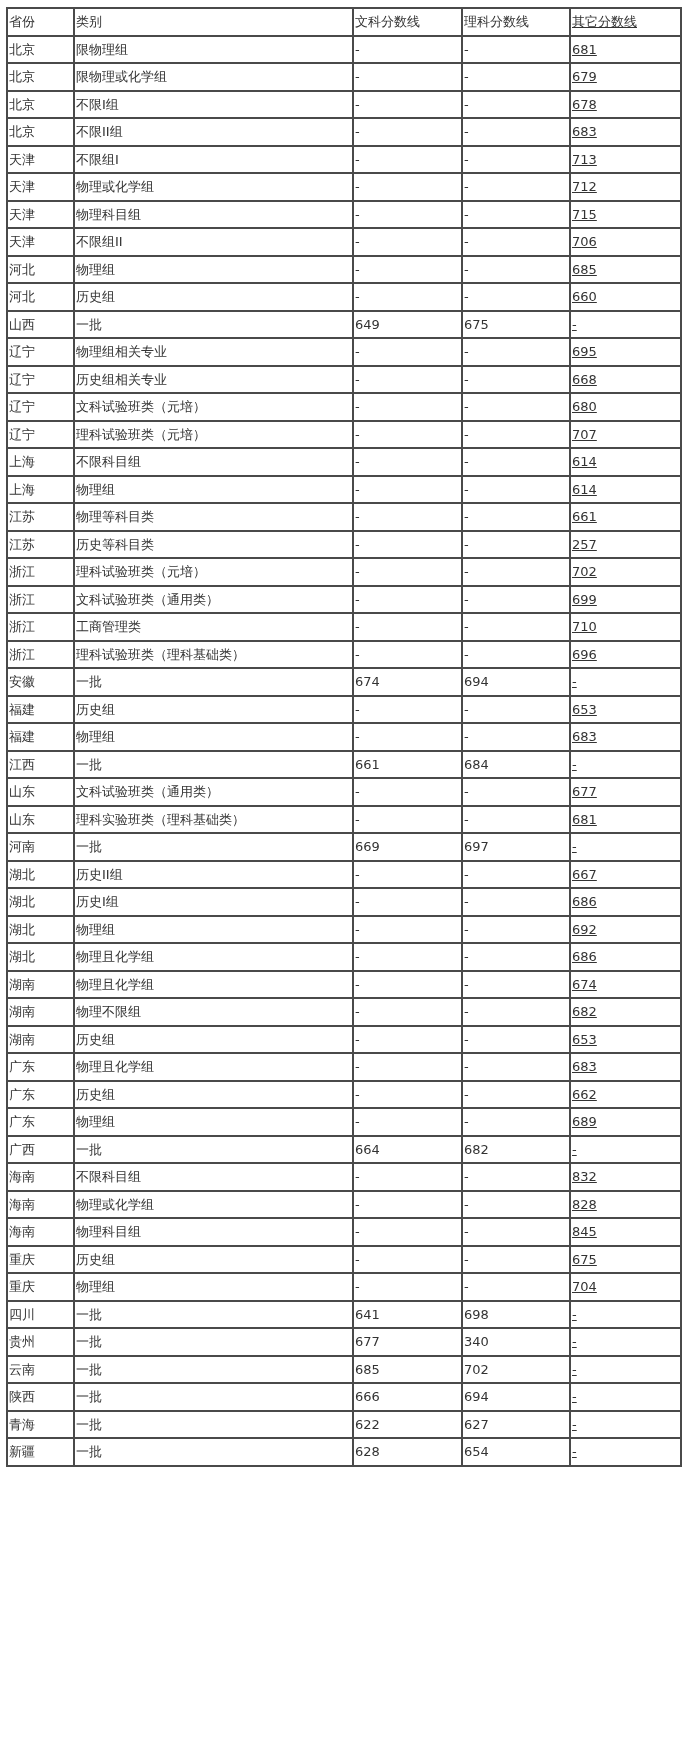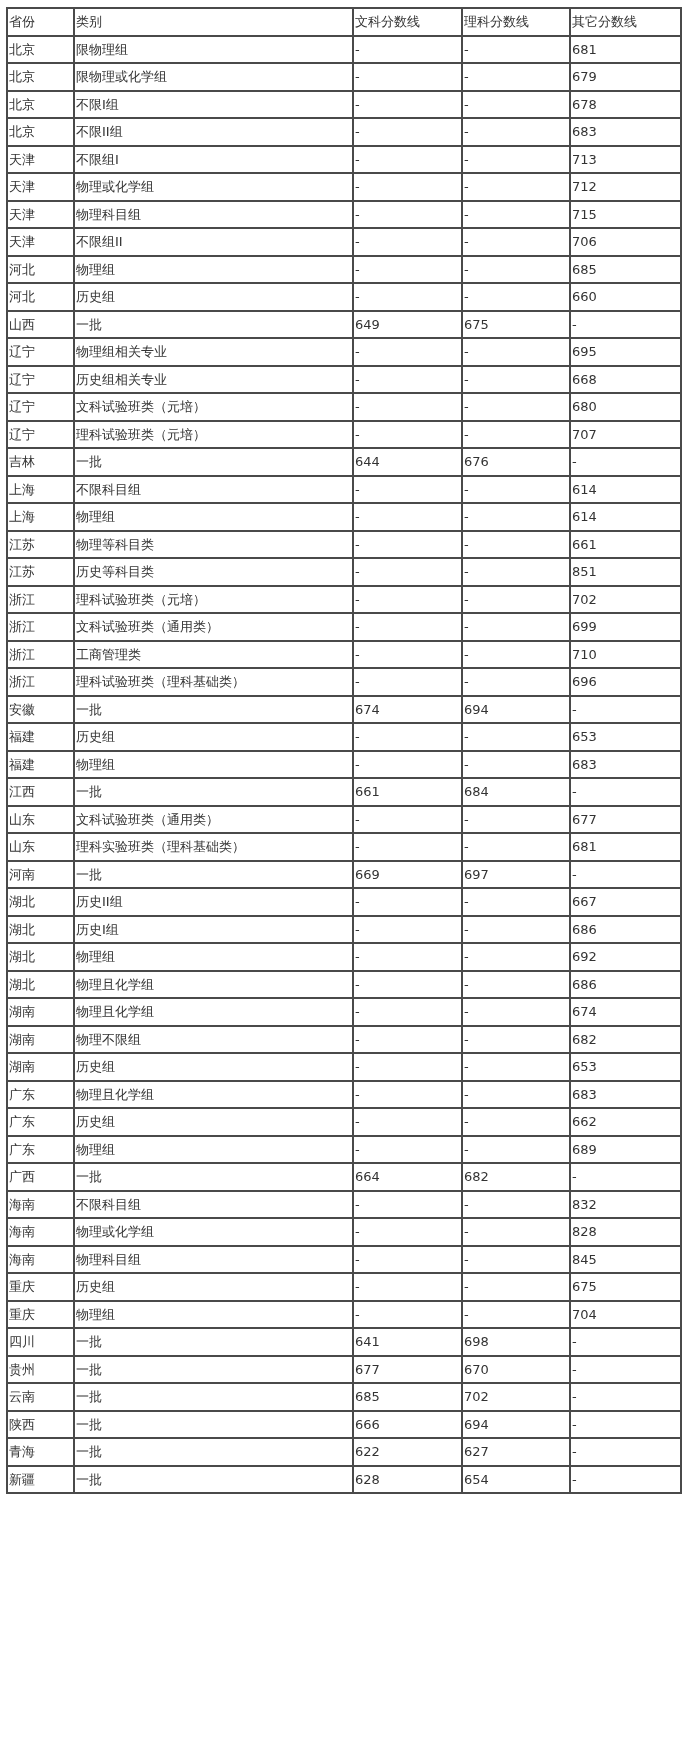--- a/index.html
+++ b/index.html
@@ -25,25 +25,25 @@
   table.scores td {
     border: 2px solid #4a4a4a;
     height: 25.5px;
     padding: 0 0 0 1px;
     font-size: 13px;
     line-height: 25px;
     vertical-align: middle;
     white-space: nowrap;
     overflow: hidden;
   }
-  table.scores td.c0 { width: 64px; }
+  table.scores td.c0 { width: 64px; border-radius: 11px; }
   table.scores td.c1 { width: 276px; }
   table.scores td.c2 { width: 106px; margin-left: 28px; }
   table.scores td.c3 { width: 105px; }
-  table.scores td.c4 { width: 108px; }
+  table.scores td.c4 { width: 108px; text-decoration: underline; }
 </style>
 </head>
 <body>
 
 <table class="scores">
   <tbody id="tbody">
     <tr>
       <td class="c0">省份</td>
       <td class="c1">类别</td>
       <td class="c2">文科分数线</td>
@@ -149,27 +149,20 @@
         <td class="c4">680</td>
       </tr>
       <tr>
         <td class="c0">辽宁</td>
         <td class="c1">理科试验班类（元培）</td>
         <td class="c2">-</td>
         <td class="c3">-</td>
         <td class="c4">707</td>
       </tr>
       <tr>
-        <td class="c0">吉林</td>
-        <td class="c1">一批</td>
-        <td class="c2">644</td>
-        <td class="c3">676</td>
-        <td class="c4">-</td>
-      </tr>
-      <tr>
         <td class="c0">上海</td>
         <td class="c1">不限科目组</td>
         <td class="c2">-</td>
         <td class="c3">-</td>
         <td class="c4">614</td>
       </tr>
       <tr>
         <td class="c0">上海</td>
         <td class="c1">物理组</td>
         <td class="c2">-</td>
@@ -181,21 +174,21 @@
         <td class="c1">物理等科目类</td>
         <td class="c2">-</td>
         <td class="c3">-</td>
         <td class="c4">661</td>
       </tr>
       <tr>
         <td class="c0">江苏</td>
         <td class="c1">历史等科目类</td>
         <td class="c2">-</td>
         <td class="c3">-</td>
-        <td class="c4">851</td>
+        <td class="c4">257</td>
       </tr>
       <tr>
         <td class="c0">浙江</td>
         <td class="c1">理科试验班类（元培）</td>
         <td class="c2">-</td>
         <td class="c3">-</td>
         <td class="c4">702</td>
       </tr>
       <tr>
         <td class="c0">浙江</td>
@@ -383,21 +376,21 @@
         <td class="c0">四川</td>
         <td class="c1">一批</td>
         <td class="c2">641</td>
         <td class="c3">698</td>
         <td class="c4">-</td>
       </tr>
       <tr>
         <td class="c0">贵州</td>
         <td class="c1">一批</td>
         <td class="c2">677</td>
-        <td class="c3">670</td>
+        <td class="c3">340</td>
         <td class="c4">-</td>
       </tr>
       <tr>
         <td class="c0">云南</td>
         <td class="c1">一批</td>
         <td class="c2">685</td>
         <td class="c3">702</td>
         <td class="c4">-</td>
       </tr>
       <tr>

